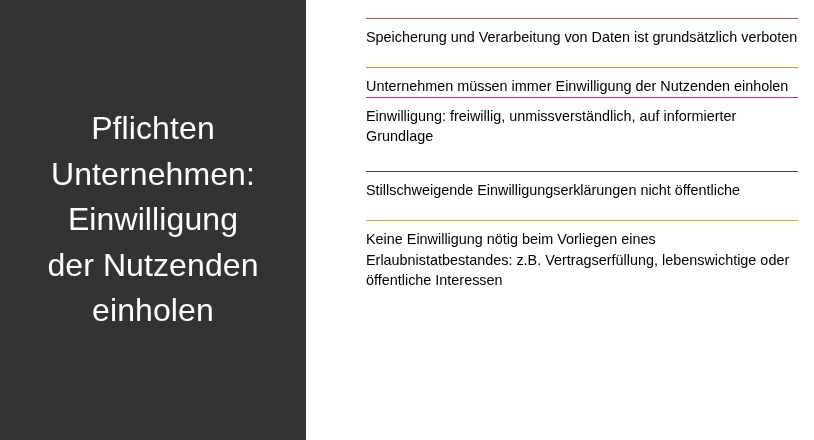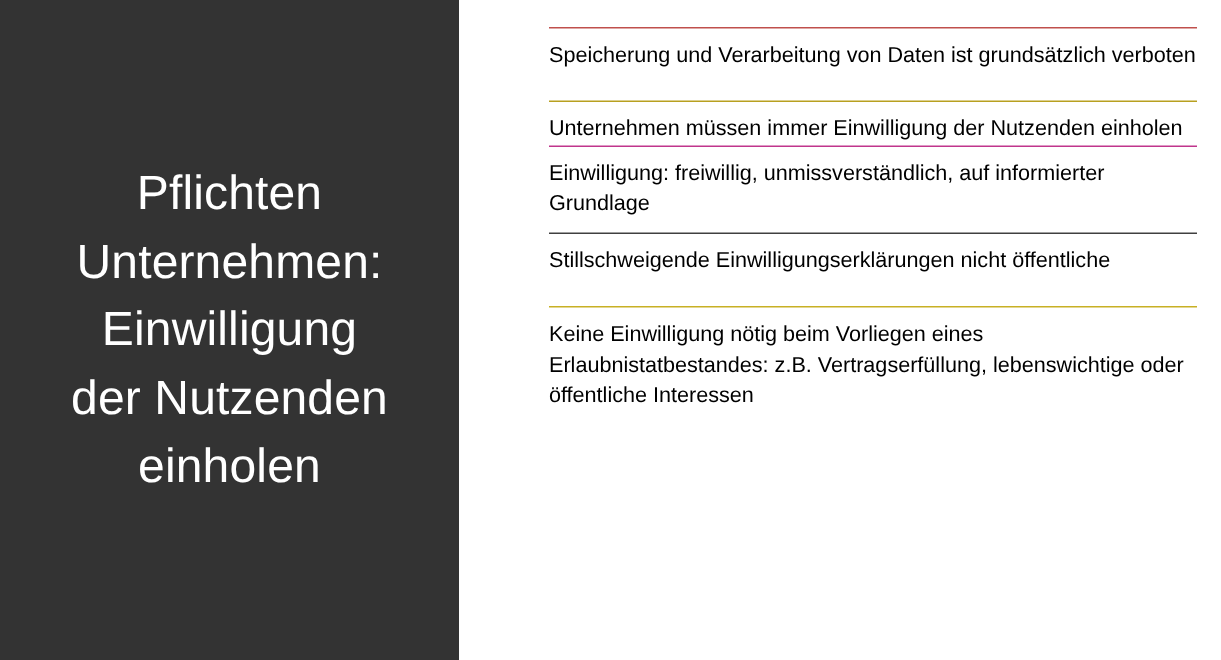--- a/index.html
+++ b/index.html
@@ -69,21 +69,21 @@
     width: 100%;
   }
   .bullet .text {
     font-size: 14.4px;
     line-height: 1.42;
     color: #000000;
     margin: 0;
   }
   .b0 { margin-bottom: 20px; }
   .b1 { }
-  .b2 { margin-bottom: 8px; }
+  .b2 { margin-bottom: 24px; }
   .b3 { margin-bottom: 20px; }
   .b4 { margin-bottom: 12px; }
 </style>
 </head>
 <body>
 
 <div class="slide">
 
   <div class="left-panel" style="background: rgb(51, 51, 51);">
     <div class="left-title" style="color: rgb(255, 255, 255);">Pflichten

